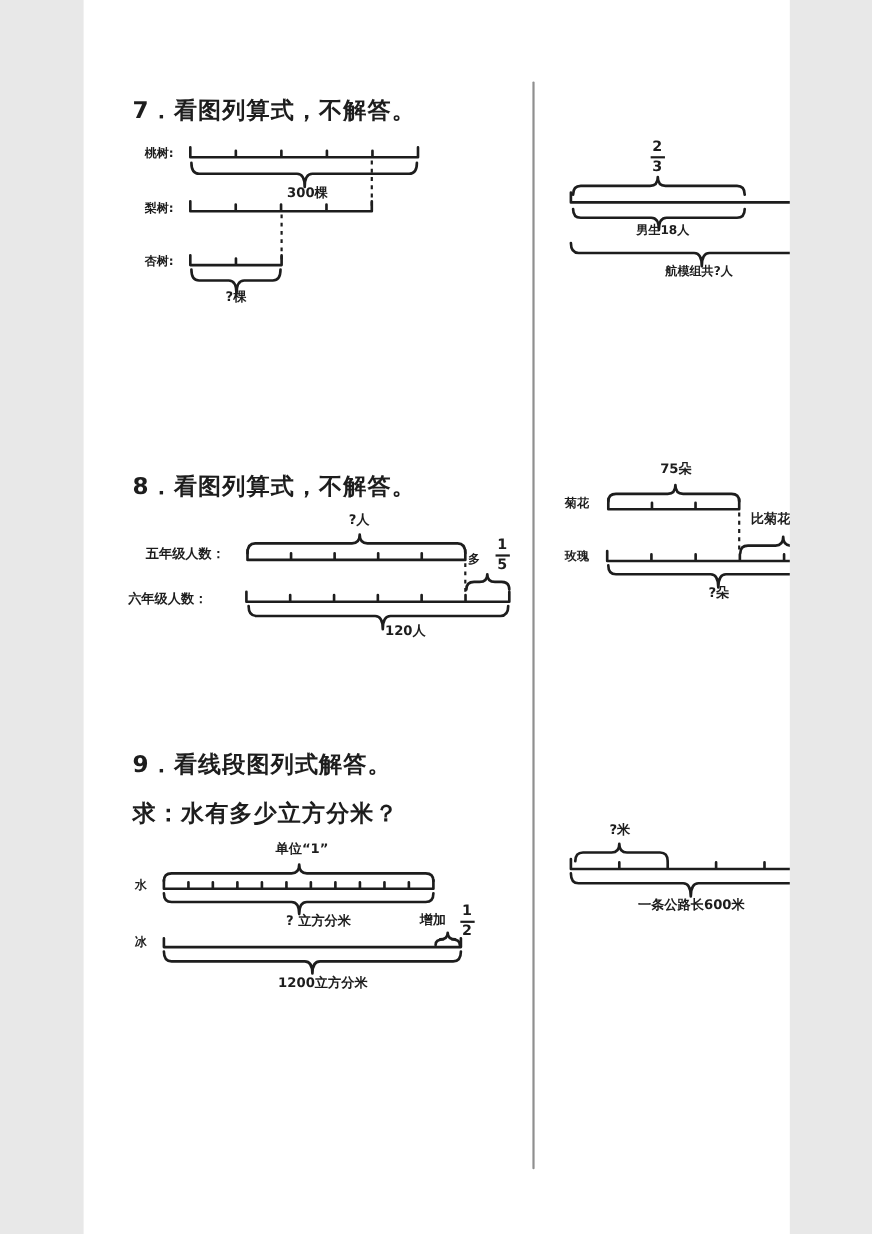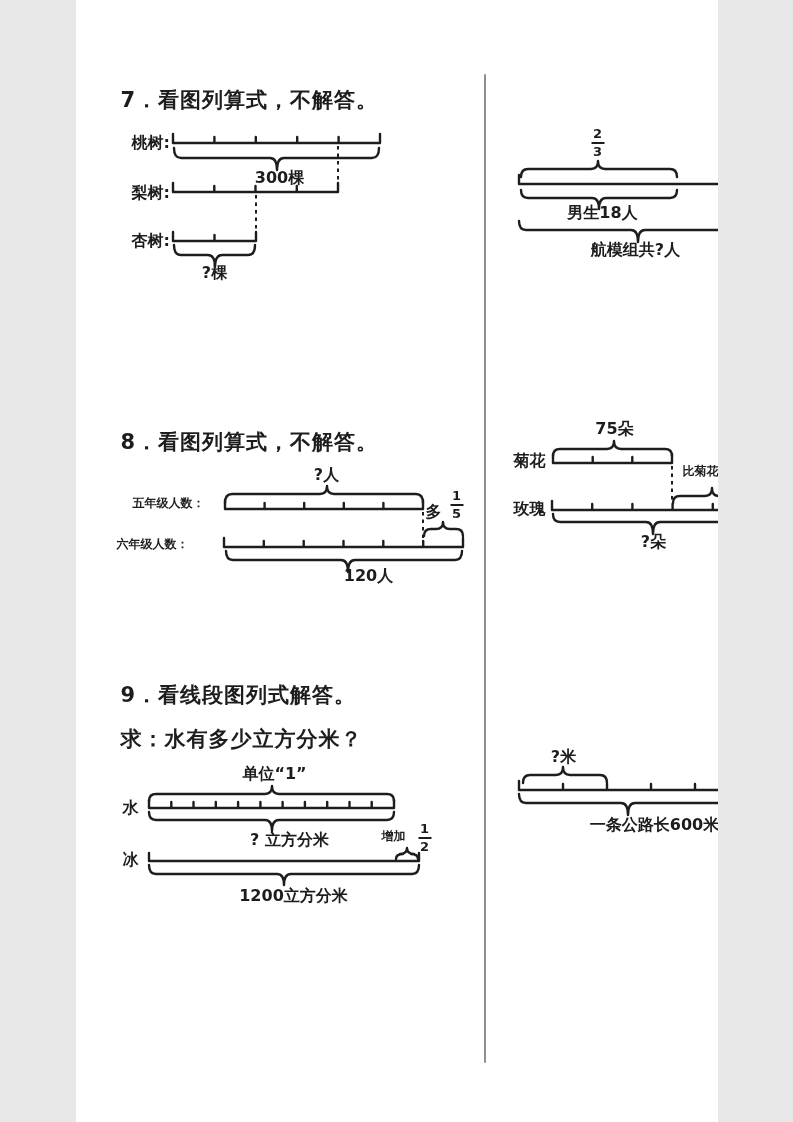--- a/index.html
+++ b/index.html
@@ -9,22 +9,22 @@
     font-family:"DejaVu Sans","Liberation Sans",sans-serif;
     color:var(--ink,#1d1d1d);
   }
   .art{position:absolute;left:0;top:0;width:793px;height:1122px;}
   .art path,.art line{stroke:var(--ink,#1d1d1d);fill:none;stroke-linecap:round;stroke-linejoin:round;}
   .art path{stroke-width:2.4;}
   .art line.dash{stroke-width:2;stroke-dasharray:3.5 4;stroke-linecap:butt;}
   .art line.divider{stroke:var(--div,#8f8f8f);stroke-width:2;}
   .heading{position:absolute;font-size:21px;font-weight:700;white-space:nowrap;letter-spacing:1px;}
   .lbl{position:absolute;font-size:12px;font-weight:600;white-space:nowrap;line-height:1.1;}
-  .num{font-weight:700;font-size:16px;}
-  .big{font-size:16px;}
+  .num{font-weight:700;font-size:12px;}
+  .big{font-size:11px;}
   .ctr{transform:translateX(-50%);}
   .frac{position:absolute;display:inline-flex;flex-direction:column;align-items:center;
         font-size:13px;font-weight:700;line-height:1.05;transform:translateX(-50%);}
   .frac .fbar{align-self:stretch;height:2px;background:var(--ink,#1d1d1d);margin:1px 0;min-width:13px;}
 </style>
 </head>
 <body>
 
 <div class="page" style="--paper: #ffffff; --ink: #1d1d1d; --div: #8f8f8f;">
 
@@ -128,15 +128,15 @@
   <span class="lbl" style="left:607px;top:465px">比菊花多</span>
   <span class="frac" style="left:680px;top:456px">
     <span>2</span>
     <span class="fbar"></span>
     <span>3</span>
   </span>
   <span class="lbl big" style="left:438px;top:500px">玫瑰</span>
   <span class="lbl num ctr" style="left:578px;top:533px">?朵</span>
 
   <span class="lbl num ctr" style="left:488px;top:748px">?米</span>
-  <span class="lbl num ctr" style="left:579px;top:816px">一条公路长600米</span>
+  <span class="lbl num ctr" style="left:553px;top:816px">一条公路长600米</span>
 
 </div>
 
 </body></html>

